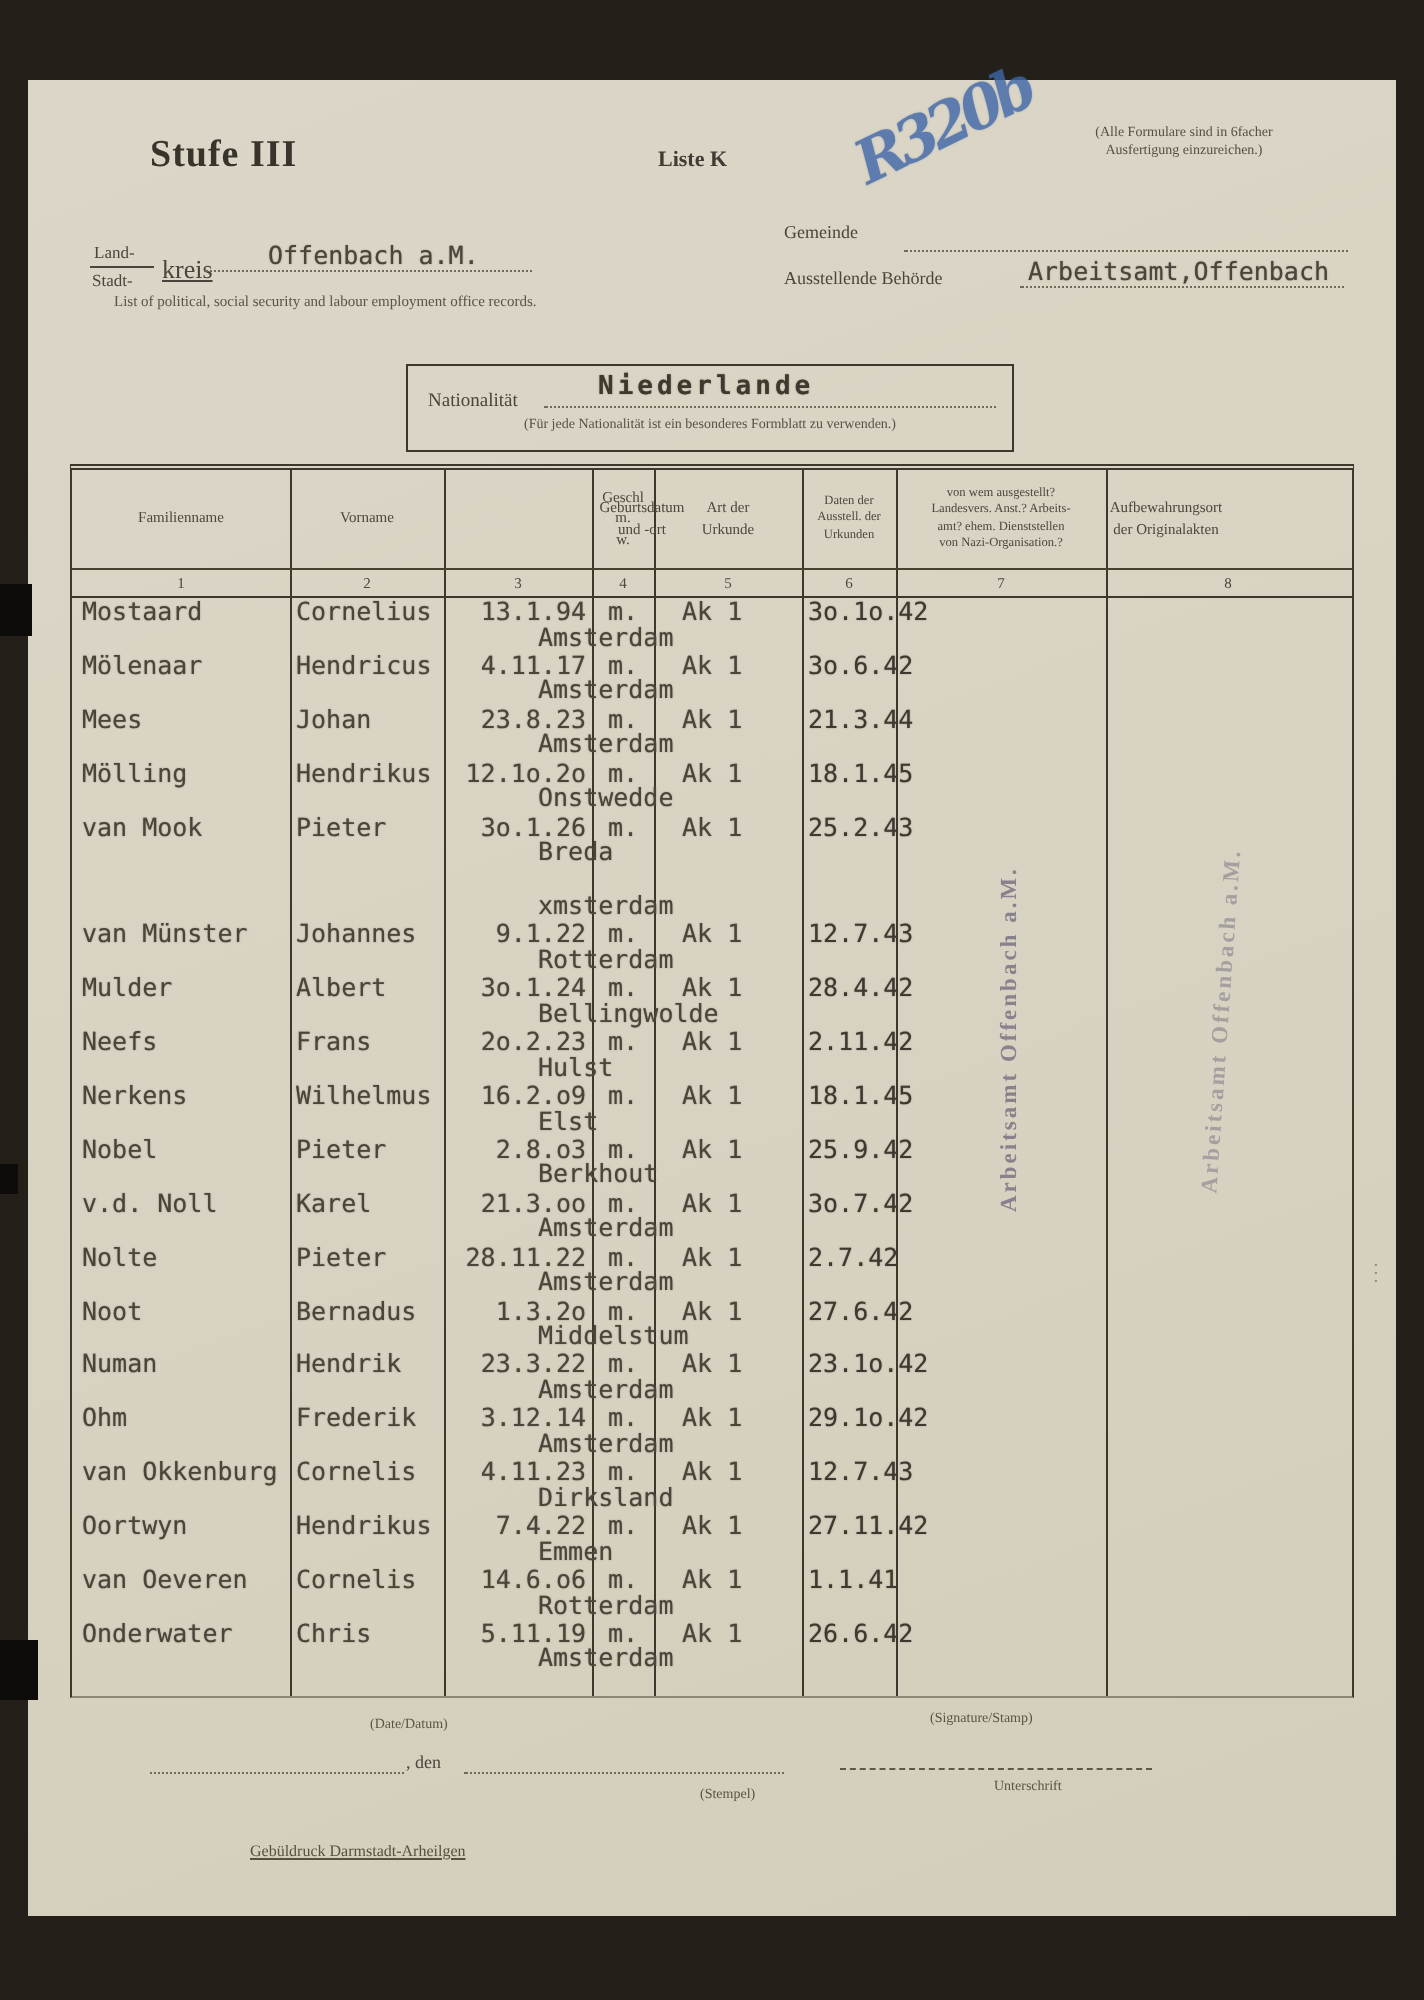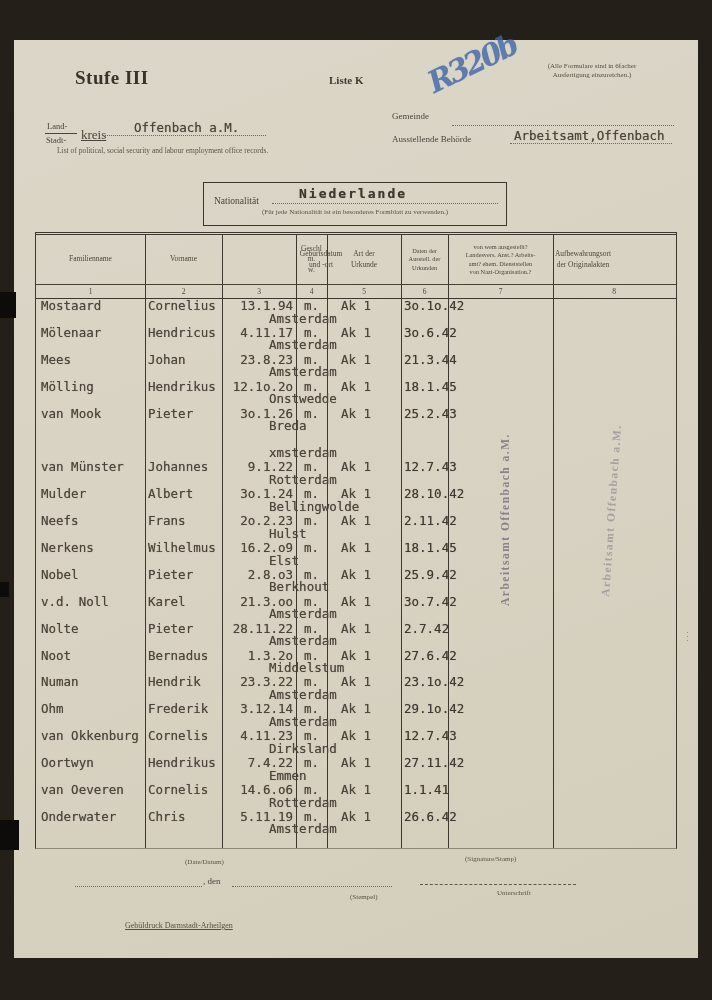--- a/index.html
+++ b/index.html
@@ -205,21 +205,21 @@
           <span class="doc">Ak 1</span>
           <span class="ddate">12.7.43</span>
         </div>
         <div class="row">
           <span class="family">Mulder</span>
           <span class="given">Albert</span>
           <span class="bdate">3o.1.24</span>
           <span class="bplace">Bellingwolde</span>
           <span class="sex">m.</span>
           <span class="doc">Ak 1</span>
-          <span class="ddate">28.10.42</span>
+          <span class="ddate">28.4.42</span>
         </div>
         <div class="row">
           <span class="family">Neefs</span>
           <span class="given">Frans</span>
           <span class="bdate">2o.2.23</span>
           <span class="bplace">Hulst</span>
           <span class="sex">m.</span>
           <span class="doc">Ak 1</span>
           <span class="ddate">2.11.42</span>
         </div>

